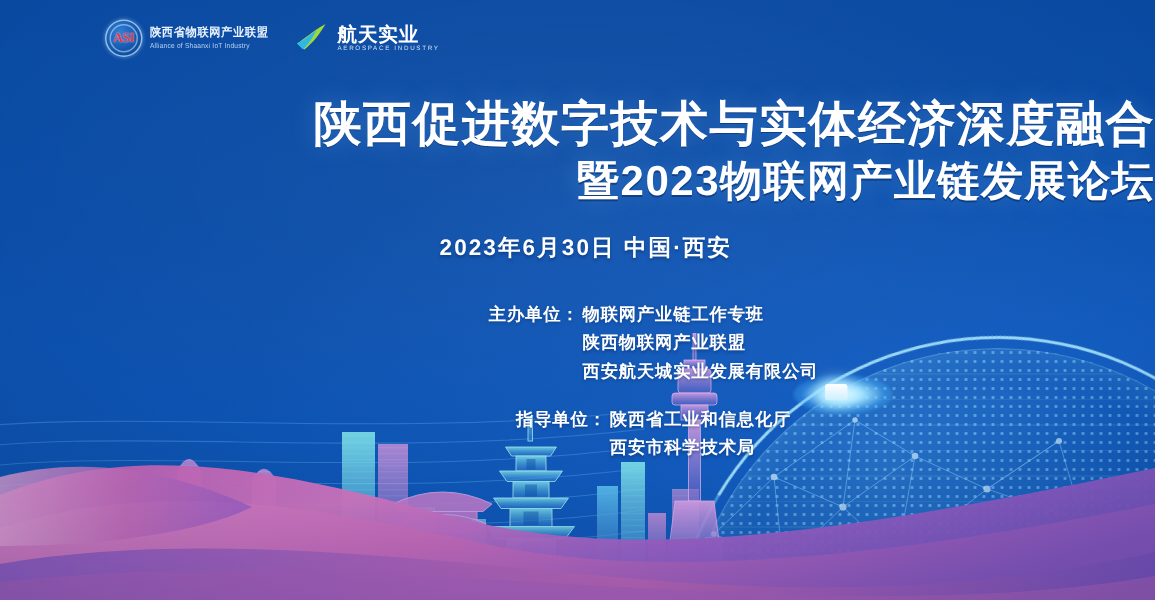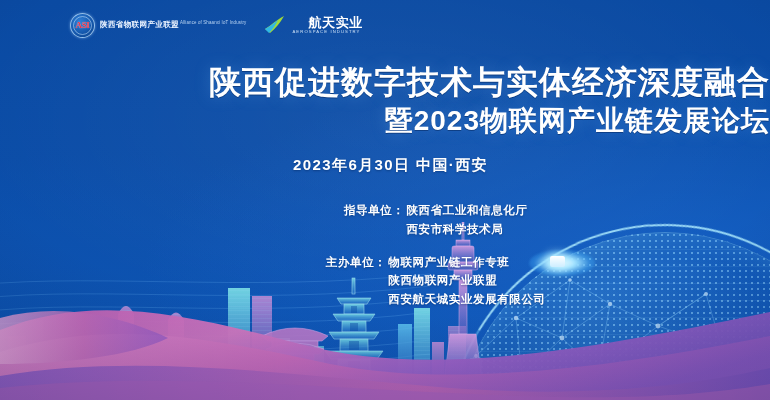--- a/index.html
+++ b/index.html
@@ -69,29 +69,29 @@
   .asi-badge{width:25px;height:25px;border-radius:50%;position:relative;flex:0 0 auto;
     background:radial-gradient(circle at 38% 32%,#2f7fd6 0%,#1559ae 55%,#0b3f86 100%);
     border:1px solid rgba(190,225,255,.75);
     box-shadow:0 0 3px rgba(180,220,255,.5);
     display:flex;align-items:center;justify-content:center;overflow:hidden;}
   .asi-badge::before{content:"";position:absolute;left:2px;top:2px;right:2px;bottom:2px;border-radius:50%;
     border:1px solid rgba(200,230,255,.55);}
   .asi-badge span{font-size:9px;font-weight:bold;letter-spacing:-.3px;color:#e8324a;
     text-shadow:0 0 1px rgba(255,255,255,.9);position:relative;z-index:2;
     font-family:"Liberation Serif",serif;}
-  .asi-text{display:flex;flex-direction:row;justify-content:flex-start;gap:1px;}
+  .asi-text{display:flex;flex-direction:column;justify-content:flex-start;gap:1px;}
   .asi-cn{font-size:7.5px;font-weight:bold;color:#eaf3ff;letter-spacing:.4px;white-space:nowrap;
     transform:scale(1,1.05);transform-origin:left center;}
   .asi-en{font-size:4.4px;color:#b9d4f2;letter-spacing:.15px;white-space:nowrap;
     transform:scale(1,1.1);transform-origin:left center;}
   .logo-aero{display:flex;align-items:center;gap:6px;margin-left:9px;}
   .aero-mark{width:22px;height:20px;flex:0 0 auto;}
   .aero-text{display:flex;flex-direction:column;gap:1px;}
-  .aero-cn{font-size:13px;font-weight:bold;color:#ffffff;letter-spacing:.6px;line-height:1;white-space:nowrap;margin-left:16px;}
+  .aero-cn{font-size:13px;font-weight:bold;color:#ffffff;letter-spacing:.6px;line-height:1;white-space:nowrap;}
   .aero-en{font-size:4.2px;color:#cfe2f7;letter-spacing:1.1px;line-height:1;white-space:nowrap;}
 
   
   .content{position:absolute;left:0;top:0;width:770px;}
   .title-wrap{margin-top:64px;text-align:right;}
   .title-l1,.title-l2{
     color:#ffffff;font-weight:bold;letter-spacing:1px;line-height:1.16;
     text-shadow:0 1px 0 rgba(6,40,96,.55), 0 0 16px rgba(120,190,255,.28);
     font-family:"Liberation Sans","DejaVu Sans",sans-serif;}
   .title-l1{font-size:32px;}
@@ -337,33 +337,33 @@
   <div class="content">
     <div class="title-wrap">
       <div class="title-l1">陕西促进数字技术与实体经济深度融合</div>
       <div class="title-l2">暨2023物联网产业链发展论坛</div>
     </div>
     <div class="subtitle">2023年6月30日   中国·西安</div>
 
     <div class="org-block">
       <div class="org-row">
         <div class="org-align">
-          <div class="org-label">指导单位：</div>
-        </div>
-        <div class="org-list">
-          <div class="org-item">陕西省工业和信息化厅</div>
-          <div class="org-item">西安市科学技术局</div>
-        </div>
-      </div>
-      <div class="org-row">
-        <div class="org-align">
           <div class="org-label">主办单位：</div>
         </div>
         <div class="org-list">
           <div class="org-item">物联网产业链工作专班</div>
           <div class="org-item">陕西物联网产业联盟</div>
           <div class="org-item">西安航天城实业发展有限公司</div>
         </div>
       </div>
+      <div class="org-row">
+        <div class="org-align">
+          <div class="org-label">指导单位：</div>
+        </div>
+        <div class="org-list">
+          <div class="org-item">陕西省工业和信息化厅</div>
+          <div class="org-item">西安市科学技术局</div>
+        </div>
+      </div>
     </div>
   </div>
 
 </div>
 
 </body></html>

